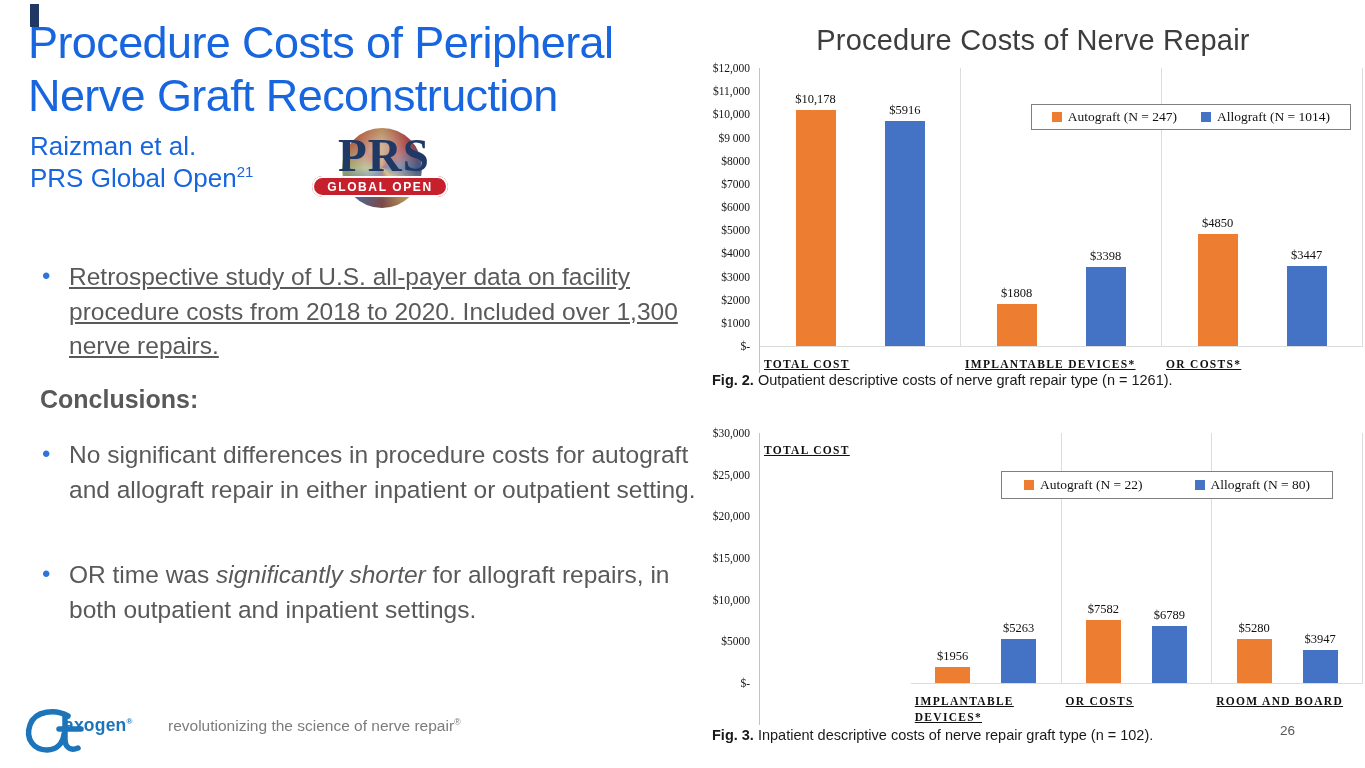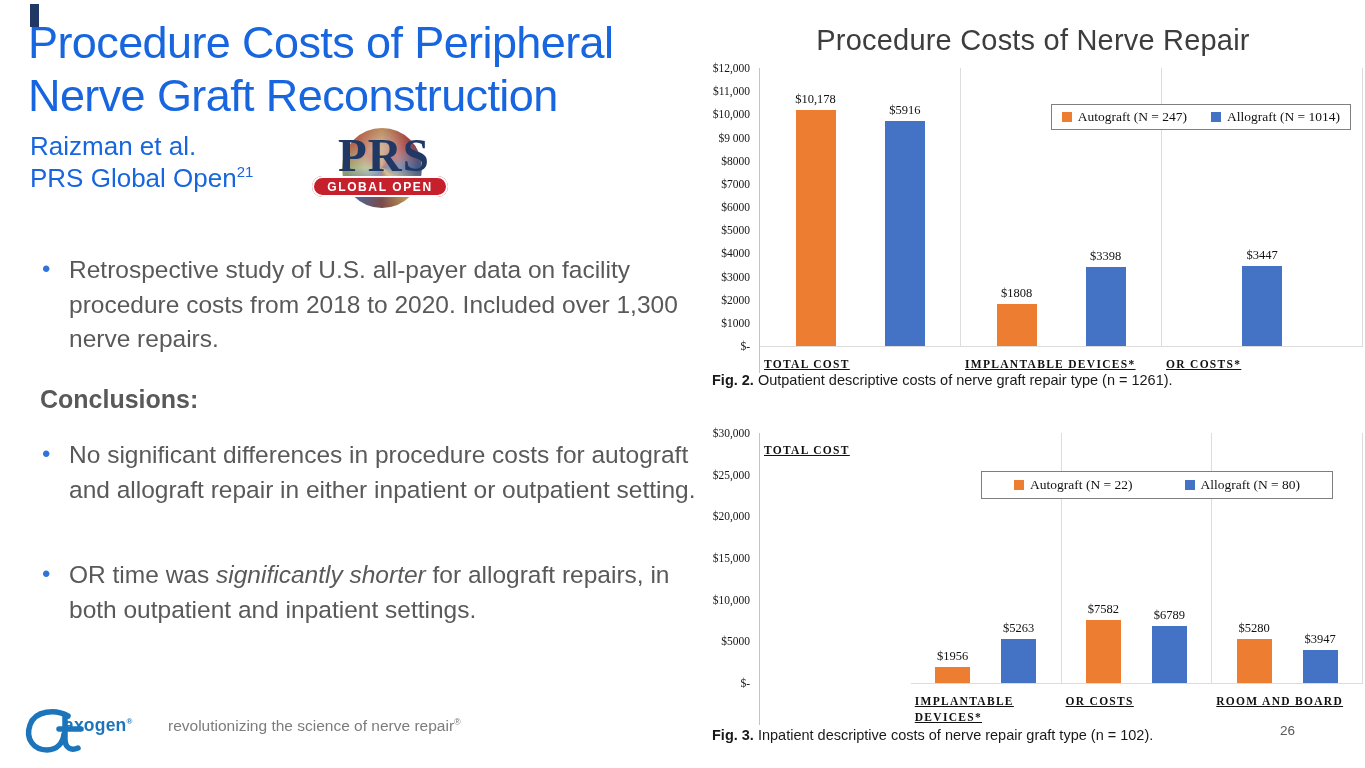--- a/index.html
+++ b/index.html
@@ -30,21 +30,21 @@
   }
   .prs-pill{
     position:absolute;left:4px;top:52px;width:136px;height:21px;border-radius:11px;
     background:#C5202C;box-shadow:0 0 0 2px #ffffff inset;
     display:flex;align-items:center;justify-content:center;
   }
   .prs-pill span{color:#fff;font-size:12px;font-weight:700;letter-spacing:1.6px;}
   
   .bullet{position:absolute;padding-left:33px;font-size:24.5px;line-height:34.5px;color:#595959;}
   .bullet::before{content:"\2022";position:absolute;left:6px;top:-1px;color:#2E74DA;font-size:24px;}
-  .bullet-study{left:36px;top:253px;width:648px;}
+  .bullet-study{left:36px;top:260px;width:648px;text-decoration:underline;}
   .conclusions-heading{position:absolute;left:40px;top:385px;font-size:25px;font-weight:700;color:#595959;}
   .bullet-c1{left:36px;top:438px;width:665px;}
   .bullet-c2{left:36px;top:558px;width:640px;}
   .italic{font-style:italic;}
   
   .chart-section-title{
     position:absolute;left:705px;top:24px;width:656px;text-align:center;
     font-size:29px;color:#3d3d3d;letter-spacing:0.2px;
   }
   .chart{position:absolute;left:703px;width:660px;}
@@ -66,22 +66,22 @@
   .bar{width:40px;}
   #chart2 .bar{width:35px;}
   .cat-label{
     font-family:"Liberation Serif",serif;font-weight:700;font-size:11.5px;
     letter-spacing:1.3px;color:#111;margin-top:10px;line-height:1.35;padding:0 4px;text-decoration:underline;
   }
   .legend{
     position:absolute;display:flex;align-items:center;background:#fff;border:1.5px solid #7f7f7f;
     font-family:"Liberation Serif",serif;font-size:13.5px;color:#111;white-space:nowrap;z-index:2;
   }
-  #chart1 .legend{top:44px;right:12px;gap:24px;padding:4px 10px;}
-  #chart2 .legend{top:46px;right:30px;gap:52px;padding:5px 32px;}
+  #chart1 .legend{top:44px;right:12px;gap:24px;padding:4px 20px;}
+  #chart2 .legend{top:46px;right:30px;gap:52px;padding:5px 22px;}
   .legend-item{display:flex;align-items:center;}
   .swatch{display:inline-block;width:10px;height:10px;margin-right:6px;}
   .fig-caption{position:absolute;left:712px;width:645px;font-size:14.5px;color:#191919;}
   #caption-fig2{top:372px;}
   #caption-fig3{top:727px;}
   .fig-caption .fig-label{font-weight:700;}
   
   .axogen-mark{position:absolute;left:22px;top:706px;}
   .brand{position:absolute;left:64px;top:715px;font-size:17.5px;font-weight:700;color:#1C75BB;letter-spacing:0.2px;}
   .brand sup{font-size:8px;}
@@ -171,20 +171,24 @@
             <div class="barwrap">
               <div class="bar-label">$3398</div>
               <div class="bar" style="height: 78.7203px; background: rgb(68, 114, 196);"></div>
             </div>
           </div>
           <div class="cat-label">IMPLANTABLE DEVICES*</div>
         </div>
         <div class="group">
           <div class="bars">
             <div class="barwrap">
+              <div class="bar-label">$4850</div>
+              <div class="bar" style="height: 112.358px; background: rgb(237, 125, 49);"></div>
+            </div>
+            <div class="barwrap">
               <div class="bar-label">$3447</div>
               <div class="bar" style="height: 79.8555px; background: rgb(68, 114, 196);"></div>
             </div>
           </div>
           <div class="cat-label">OR COSTS*</div>
         </div>
       </div>
   </div>
 </div>
 <div class="fig-caption" id="caption-fig2">

